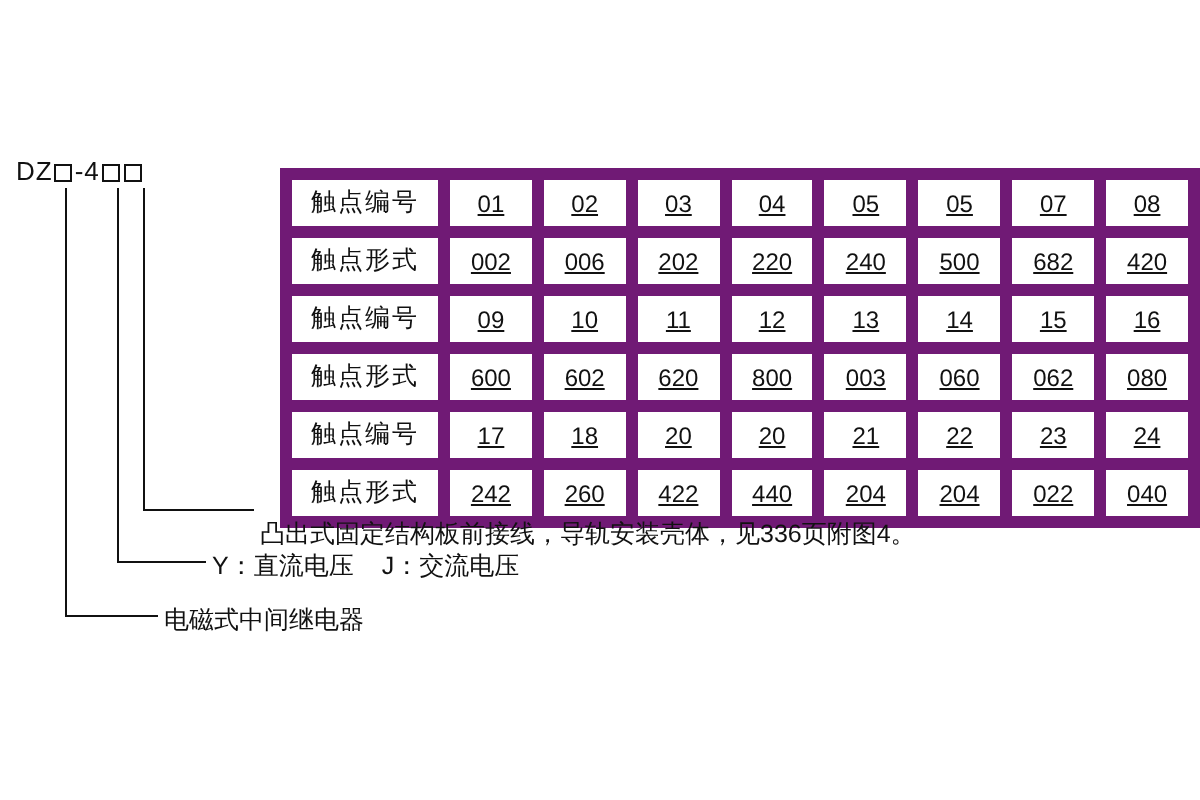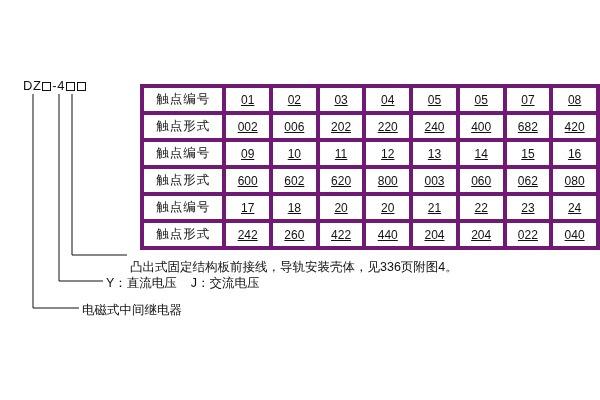--- a/index.html
+++ b/index.html
@@ -22,21 +22,20 @@
 
   
   .model-code {
     position: absolute;
     left: 8px;
     top: 78px;
     font-size: 13px;
     letter-spacing: 0.5px;
     white-space: nowrap;
     color: #111;
-    margin-left: 15px;
   }
   .model-code .box {
     display: inline-block;
     width: 9px;
     height: 9px;
     border: 1px solid #111;
     vertical-align: middle;
     margin: 0 1px;
     box-sizing: border-box;
   }
@@ -45,21 +44,21 @@
   .table-wrap {
     position: absolute;
     left: 140px;
     top: 84px;
   }
   table.contacts {
     border-collapse: collapse;
     table-layout: fixed;
   }
   table.contacts td {
-    border: 4px solid #701a75;
+    border: 6px solid #701a75;
     height: 23px;
     text-align: center;
     vertical-align: middle;
     font-size: 12px;
     color: #111;
     padding: 0;
   }
   table.contacts td.rowhdr {
     width: 82px;
     font-size: 12.5px;
@@ -124,21 +123,21 @@
           <td class="cell">07</td>
           <td class="cell">08</td>
         </tr>
         <tr>
           <td class="rowhdr">触点形式</td>
           <td class="cell">002</td>
           <td class="cell">006</td>
           <td class="cell">202</td>
           <td class="cell">220</td>
           <td class="cell">240</td>
-          <td class="cell">400</td>
+          <td class="cell">500</td>
           <td class="cell">682</td>
           <td class="cell">420</td>
         </tr>
         <tr>
           <td class="rowhdr">触点编号</td>
           <td class="cell">09</td>
           <td class="cell">10</td>
           <td class="cell">11</td>
           <td class="cell">12</td>
           <td class="cell">13</td>

